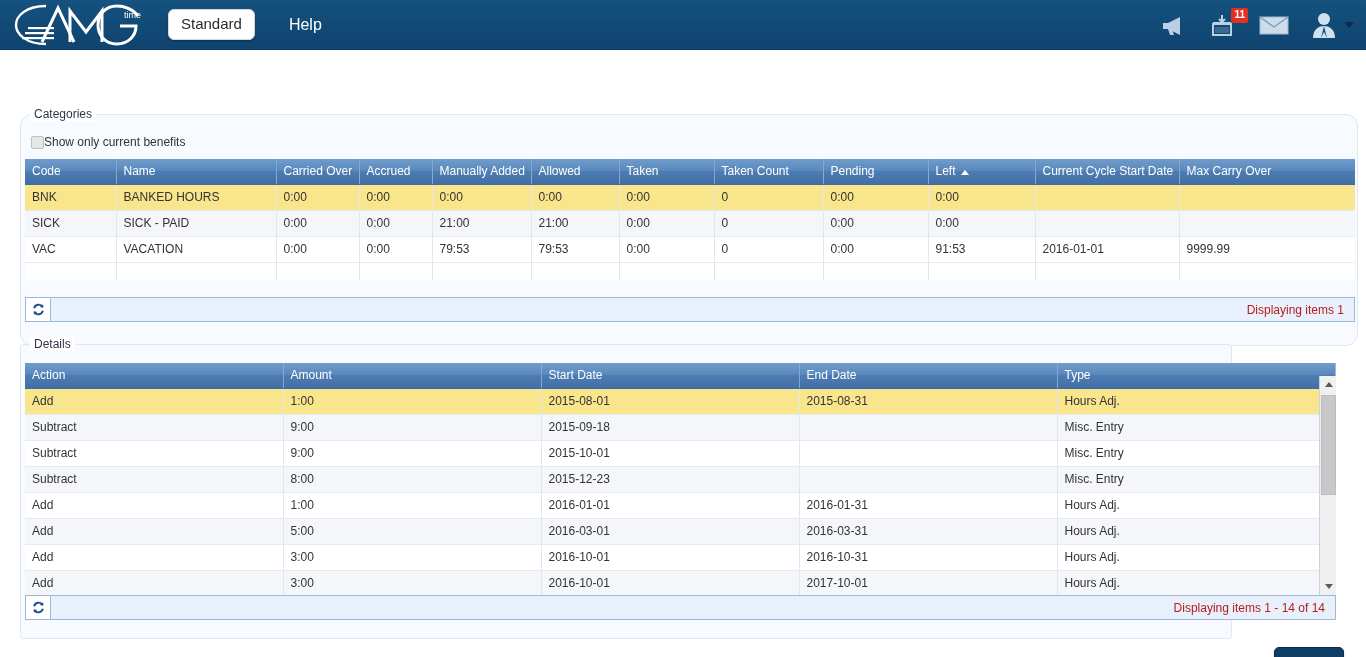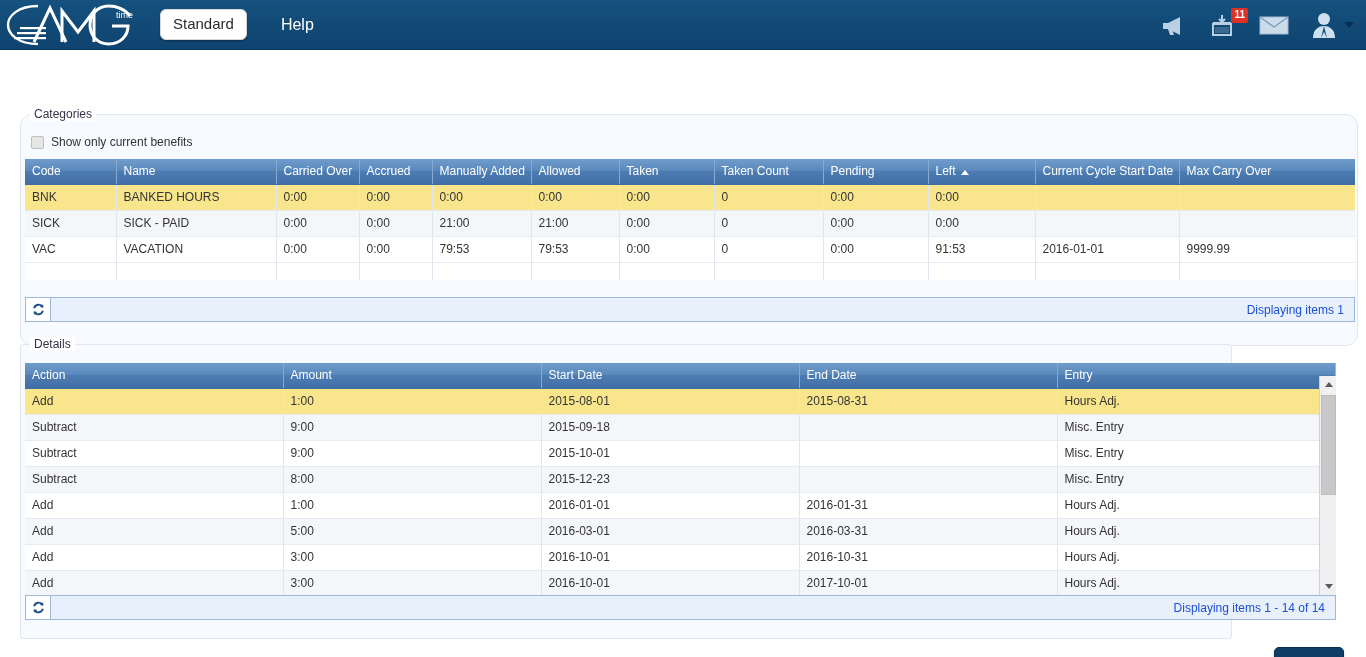--- a/index.html
+++ b/index.html
@@ -16,20 +16,21 @@
   
   #topbar {
     position: relative;
     height: 50px;
     background: #134a7c;
     background: linear-gradient(to bottom, #15527f 0%, #124a76 50%, #0f4370 100%);
     border-bottom: 1px solid #0c3a63;
     display: flex;
     align-items: center;
     overflow: hidden;
+    padding-left: 8px;
   }
   #logo {
     margin-left: 4px;
     width: 150px; height: 46px;
     flex: 0 0 auto;
     position: relative;
   }
   #logo svg { display: block; }
   .btn-standard {
     margin-left: 6px;
@@ -133,21 +134,21 @@
     background: #ffffff;
     padding: 0 4px;
     font-size: 12px;
     color: #33334a;
     line-height: 14px;
   }
 
   .checkrow {
     position: absolute;
     left: 10px; top: 20px;
-    display: flex; align-items: center; gap: 7px;
+    display: flex; align-items: center; 
   }
   .cbox {
     width: 13px; height: 13px;
     background: #e6e6e6;
     border: 1px solid #bfbfbf;
     border-radius: 2px;
     cursor: pointer;
   }
   .checkrow label { font-size: 12px; color: #333; cursor: pointer; }
 
@@ -210,21 +211,21 @@
     border-right: 1px solid #9db8d8;
     background: #ffffff;
     display: flex; align-items: center; justify-content: center;
     cursor: pointer;
     flex: 0 0 auto;
   }
   .footer-text {
     margin-left: auto;
     padding-right: 10px;
     font-size: 12px;
-    color: #1d4ed8;
+    color: #b91c1c;
     white-space: nowrap;
   }
 
   
   .vscroll {
     position: absolute;
     width: 17px;
     background: #f0f0f0;
     border-left: 1px solid #c9d3e0;
     cursor: pointer;
@@ -447,21 +448,21 @@
             <col style="width:258px">
           <col style="width:258px">
             <col style="width:279px">
         </colgroup>
         <thead>
           <tr>
             <th>Action</th>
             <th>Amount</th>
             <th>Start Date</th>
             <th>End Date</th>
-            <th>Entry</th>
+            <th>Type</th>
           </tr>
         </thead>
         <tbody>
           <tr class="sel">
             <td>Add</td>
             <td>1:00</td>
             <td>2015-08-01</td>
             <td>2015-08-31</td>
             <td>Hours Adj.</td>
           </tr>

